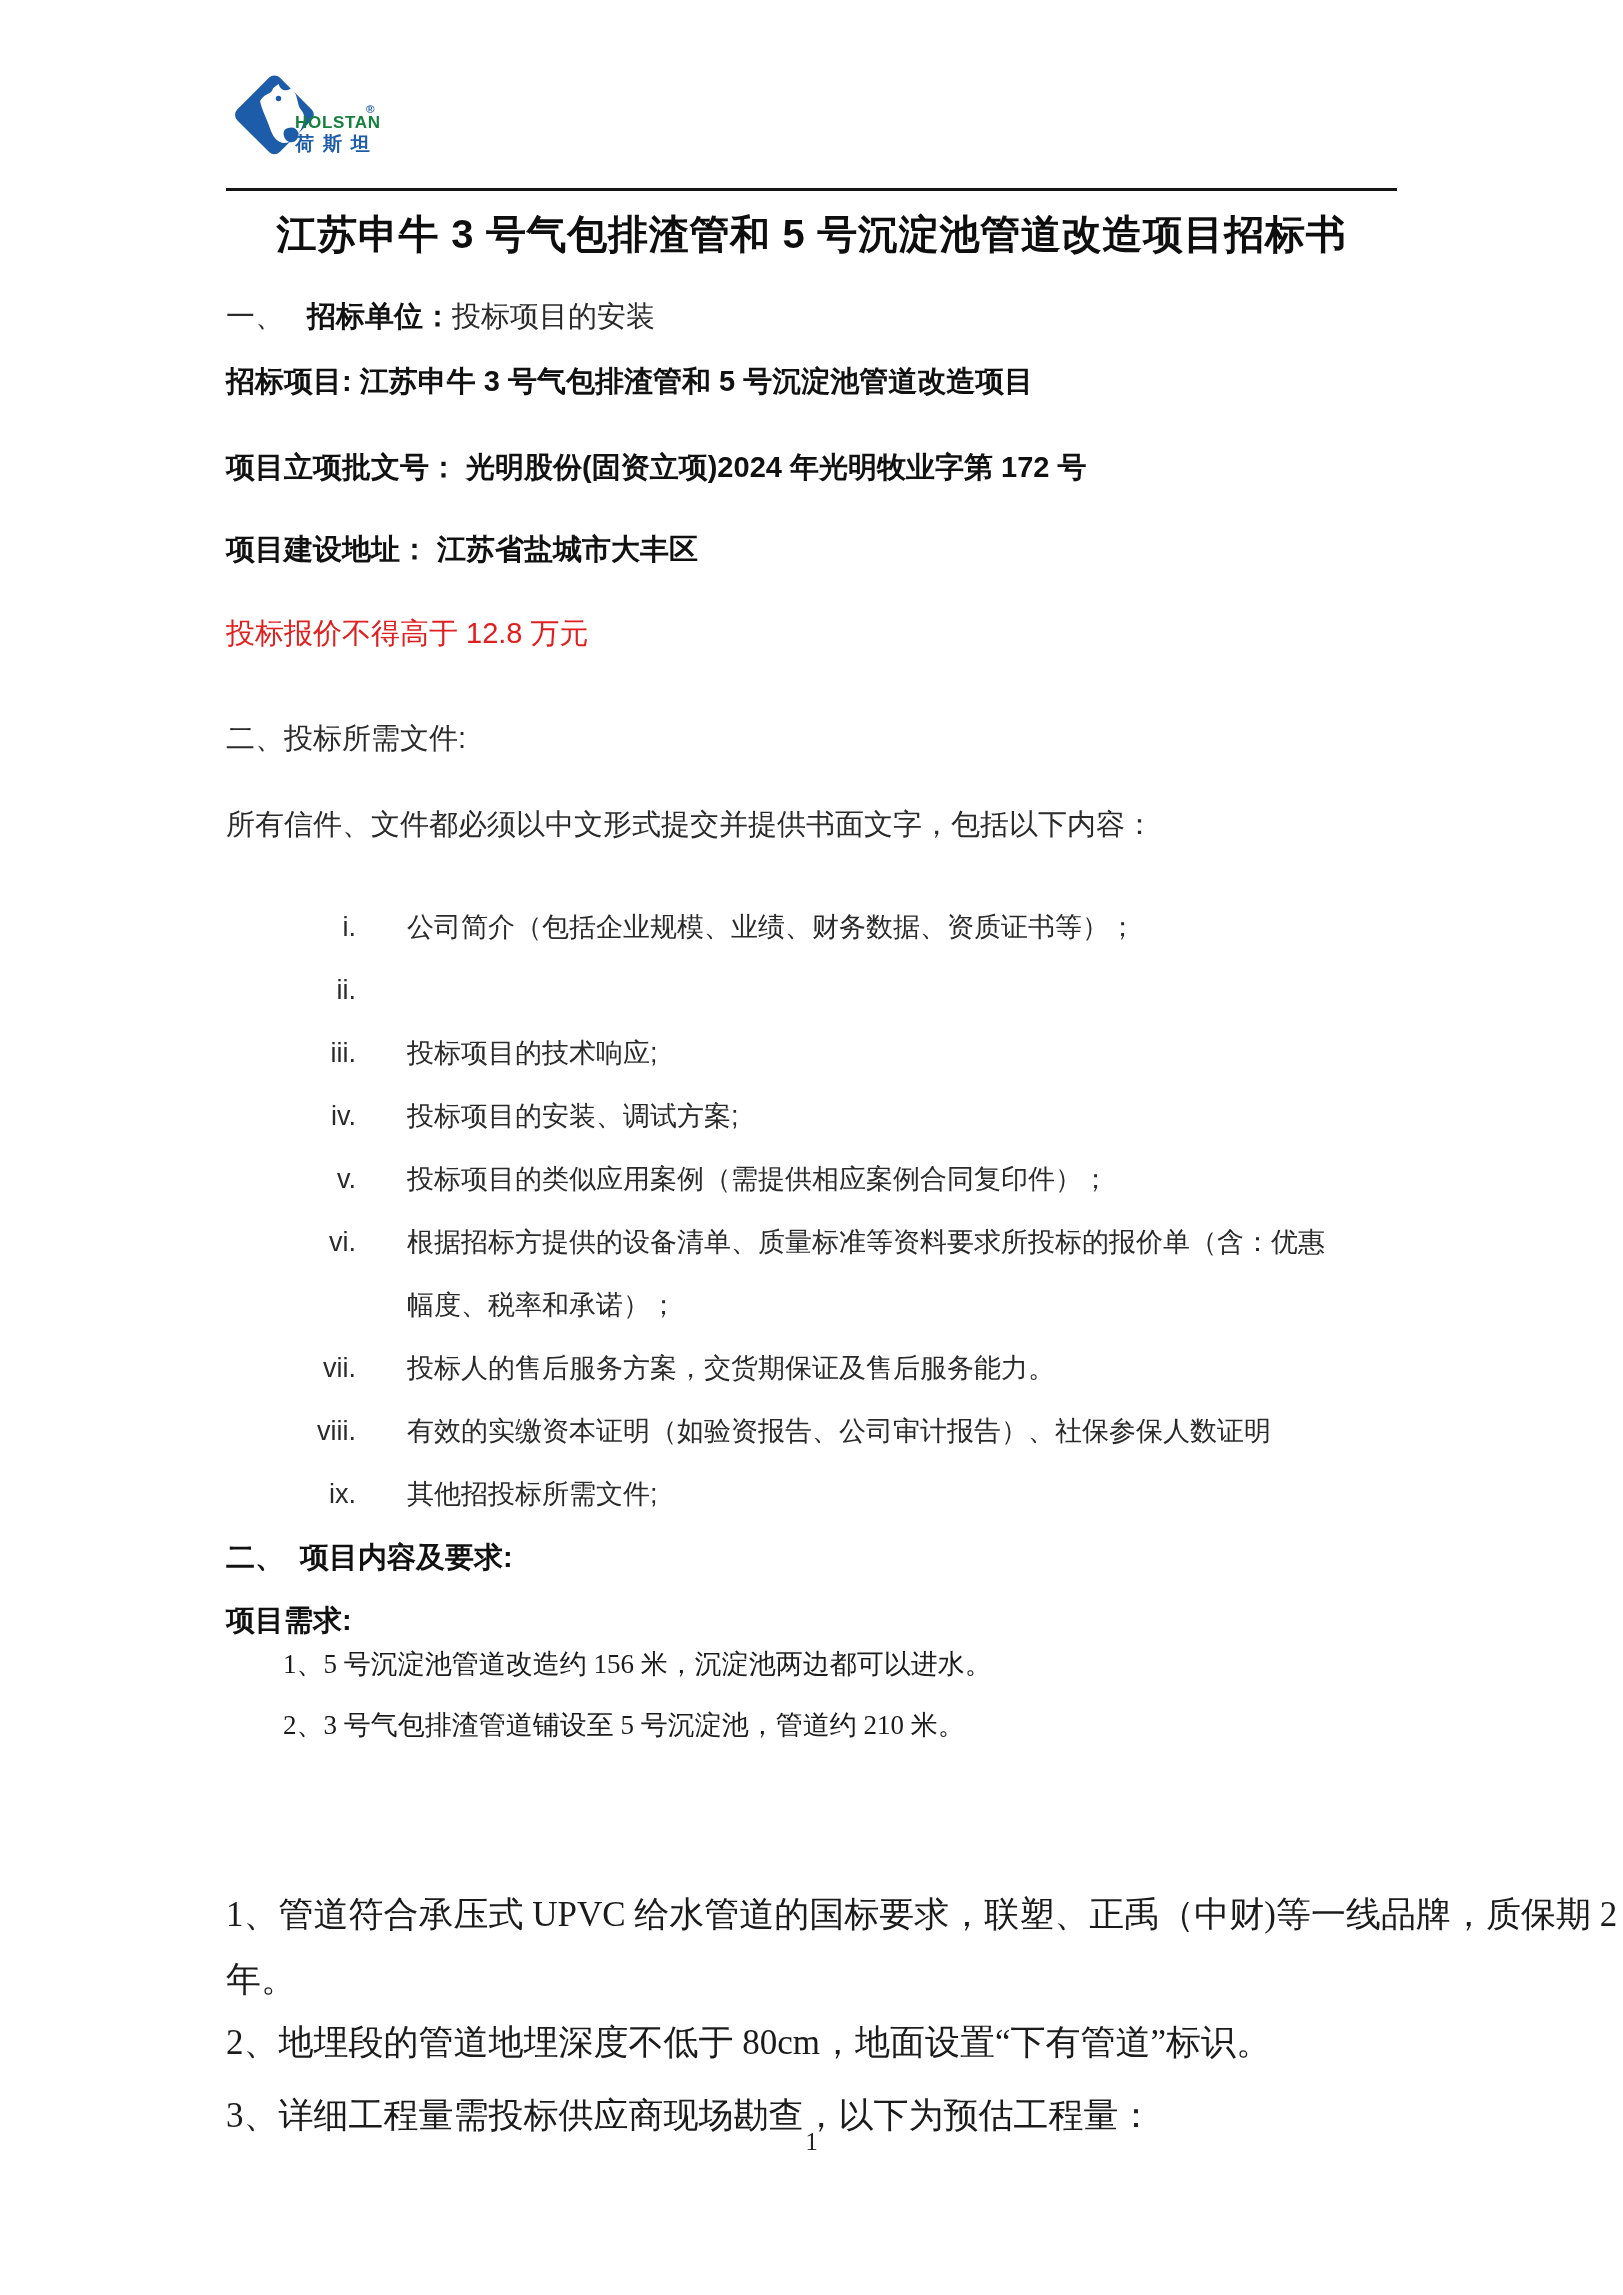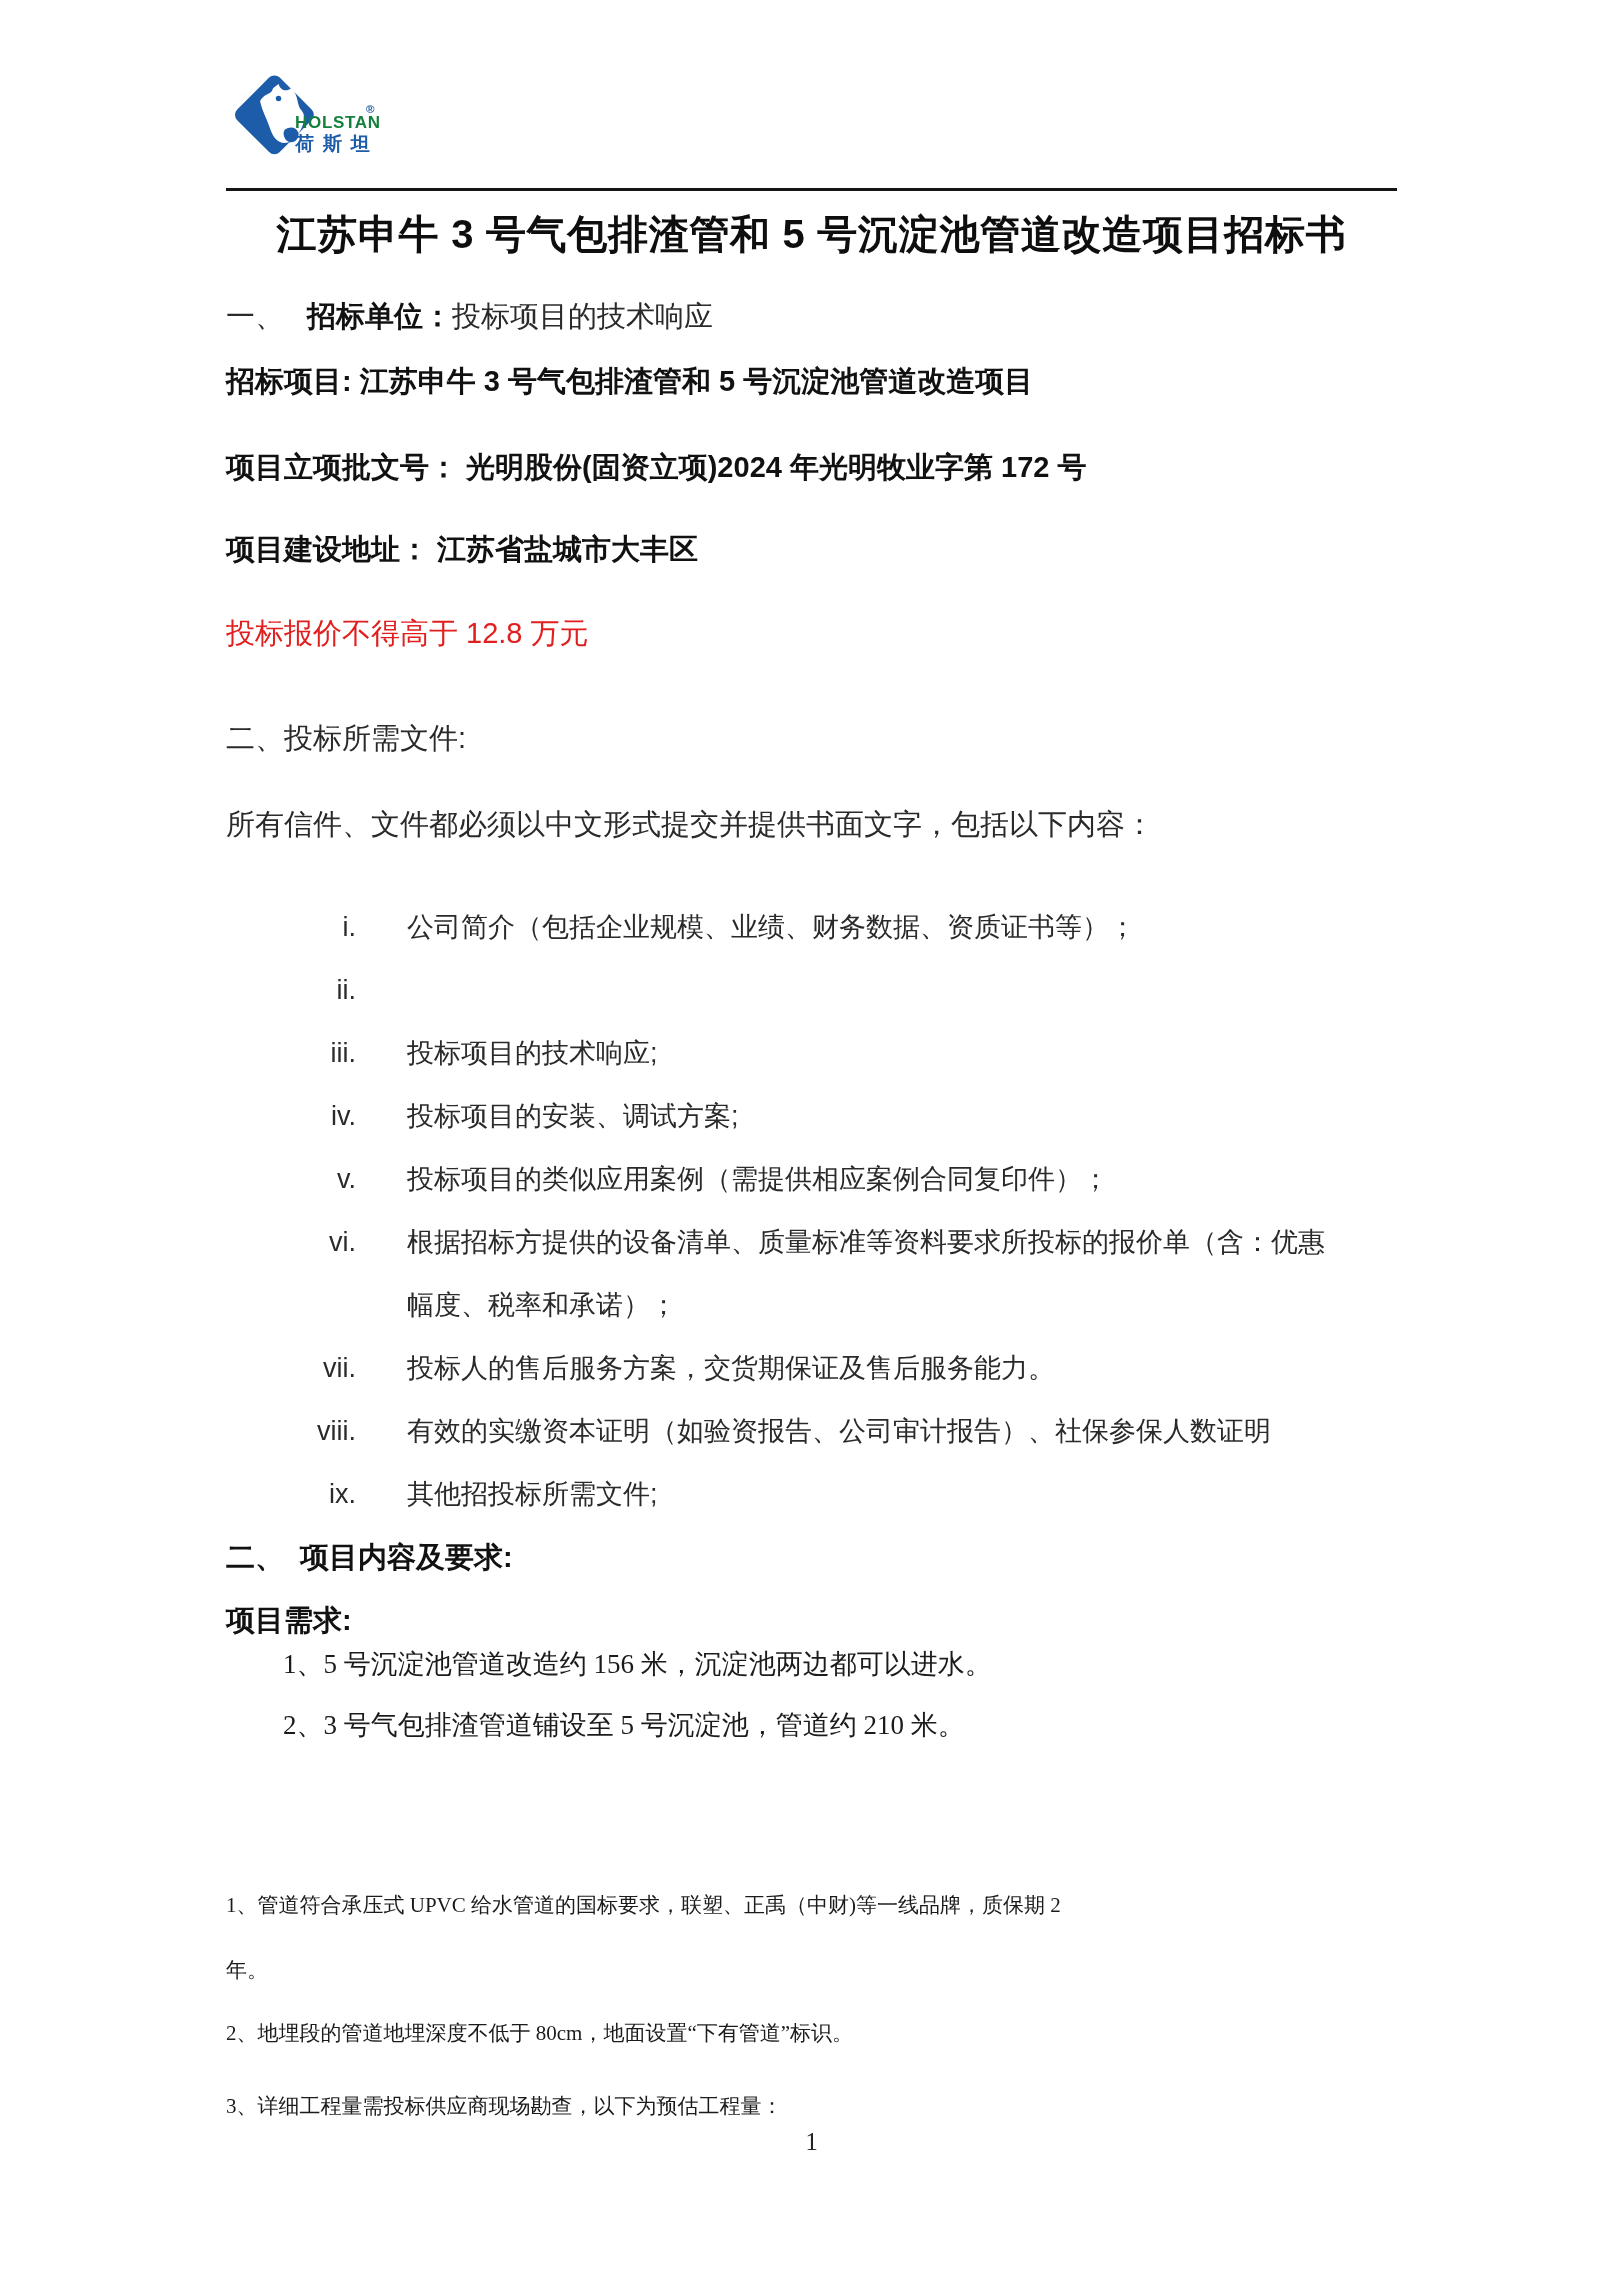--- a/index.html
+++ b/index.html
@@ -43,21 +43,21 @@
   .lbl-gap{margin-left:23px;}
   .h3-gap{margin-left:16px;}
   
   .rlist{position:absolute;left:226px;top:896px;font-size:27px;color:#2a2a2a;}
   .li{display:flex;line-height:63px;}
   .li .num{width:130px;text-align:right;flex:0 0 auto;}
   .li .txt{margin-left:51px;white-space:nowrap;}
   
   .serif{font-family:"Liberation Serif",serif;}
   .needs{position:absolute;left:283px;top:1634px;font-size:27px;line-height:61px;color:#1b1b1b;white-space:nowrap;}
-  .req{position:absolute;left:226px;font-size:21px;color:#1b1b1b;white-space:nowrap;}
+  .req{position:absolute;left:226px;font-size:35px;color:#1b1b1b;white-space:nowrap;}
   .pageno{
     position:absolute;left:0;top:2128px;width:1623px;
     text-align:center;font-size:24.5px;color:#222;
   }
 </style>
 </head>
 <body>
 
 <div class="page">
 
@@ -72,21 +72,21 @@
     </svg>
     <span class="brand-en">HOLSTAN</span>
     <span class="brand-reg">®</span>
     <span class="brand-zh">荷斯坦</span>
   </div>
 
   <div class="rule"></div>
   <div class="title">江苏申牛 3 号气包排渣管和 5 号沉淀池管道改造项目招标书</div>
 
   <div class="line" style="top:299px">
-    <span class="light">一、</span><span class="bold lbl-gap">招标单位：</span><span class="light">投标项目的技术响应</span>
+    <span class="light">一、</span><span class="bold lbl-gap">招标单位：</span><span class="light">投标项目的安装</span>
   </div>
 
   <div class="line bold" style="top:364px">招标项目: 江苏申牛 3 号气包排渣管和 5 号沉淀池管道改造项目</div>
 
   <div class="line bold" style="top:450px">项目立项批文号： 光明股份(固资立项)2024 年光明牧业字第 172 号</div>
 
   <div class="line bold" style="top:532px">项目建设地址： 江苏省盐城市大丰区</div>
 
   <div class="line red" style="top:616px">投标报价不得高于 12.8 万元</div>
 

